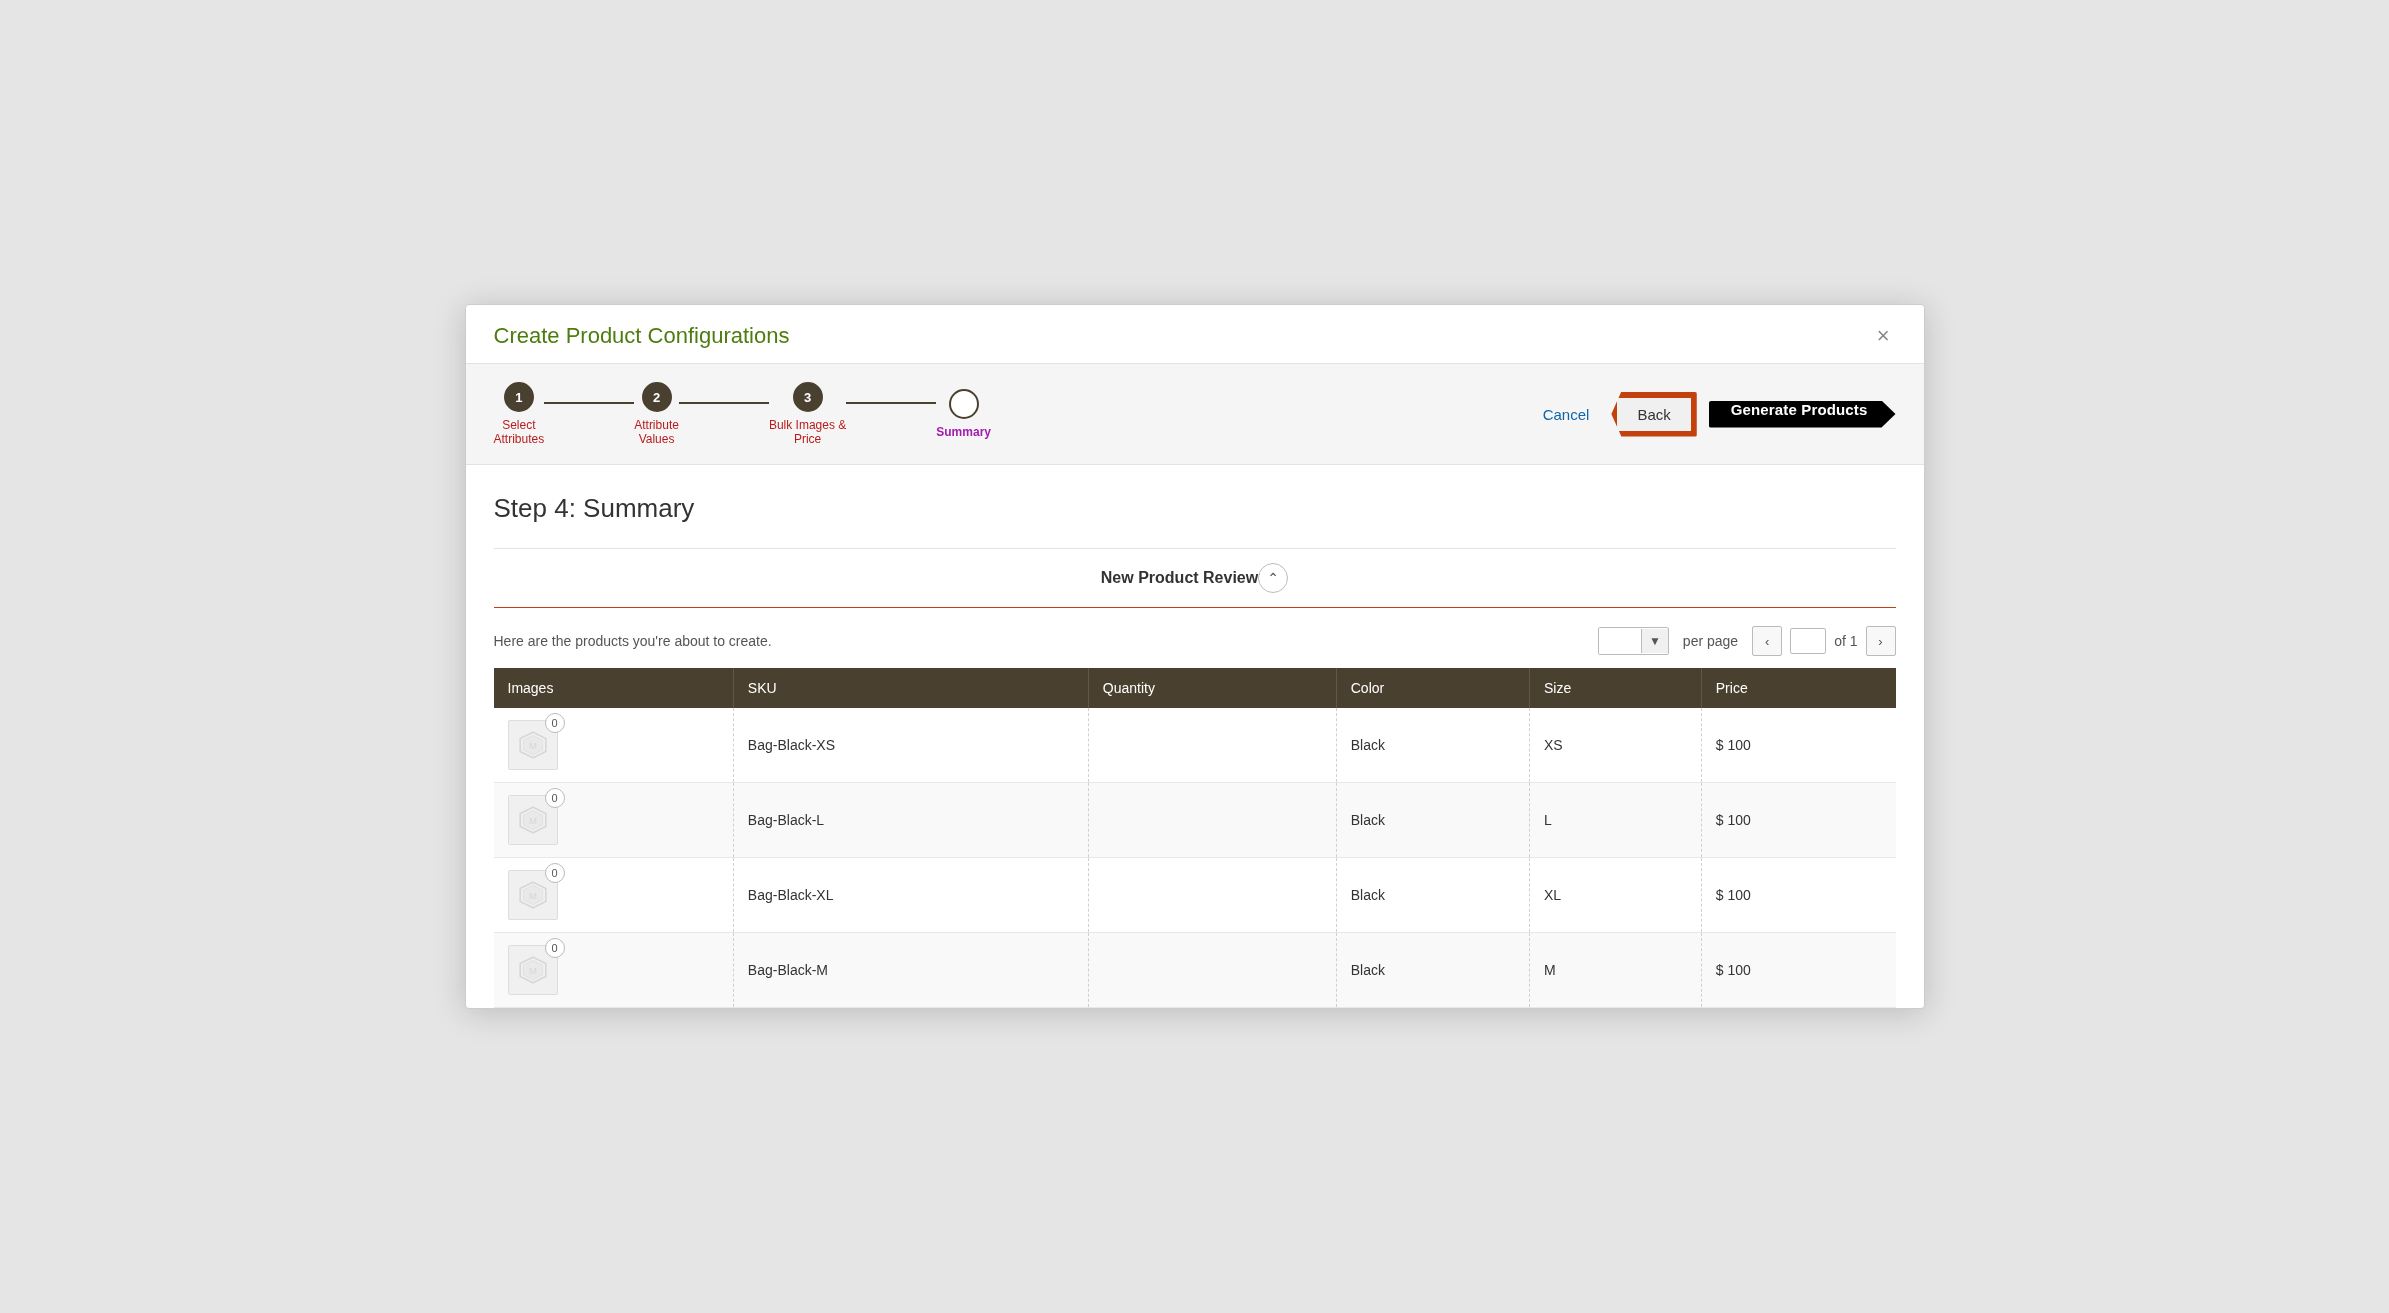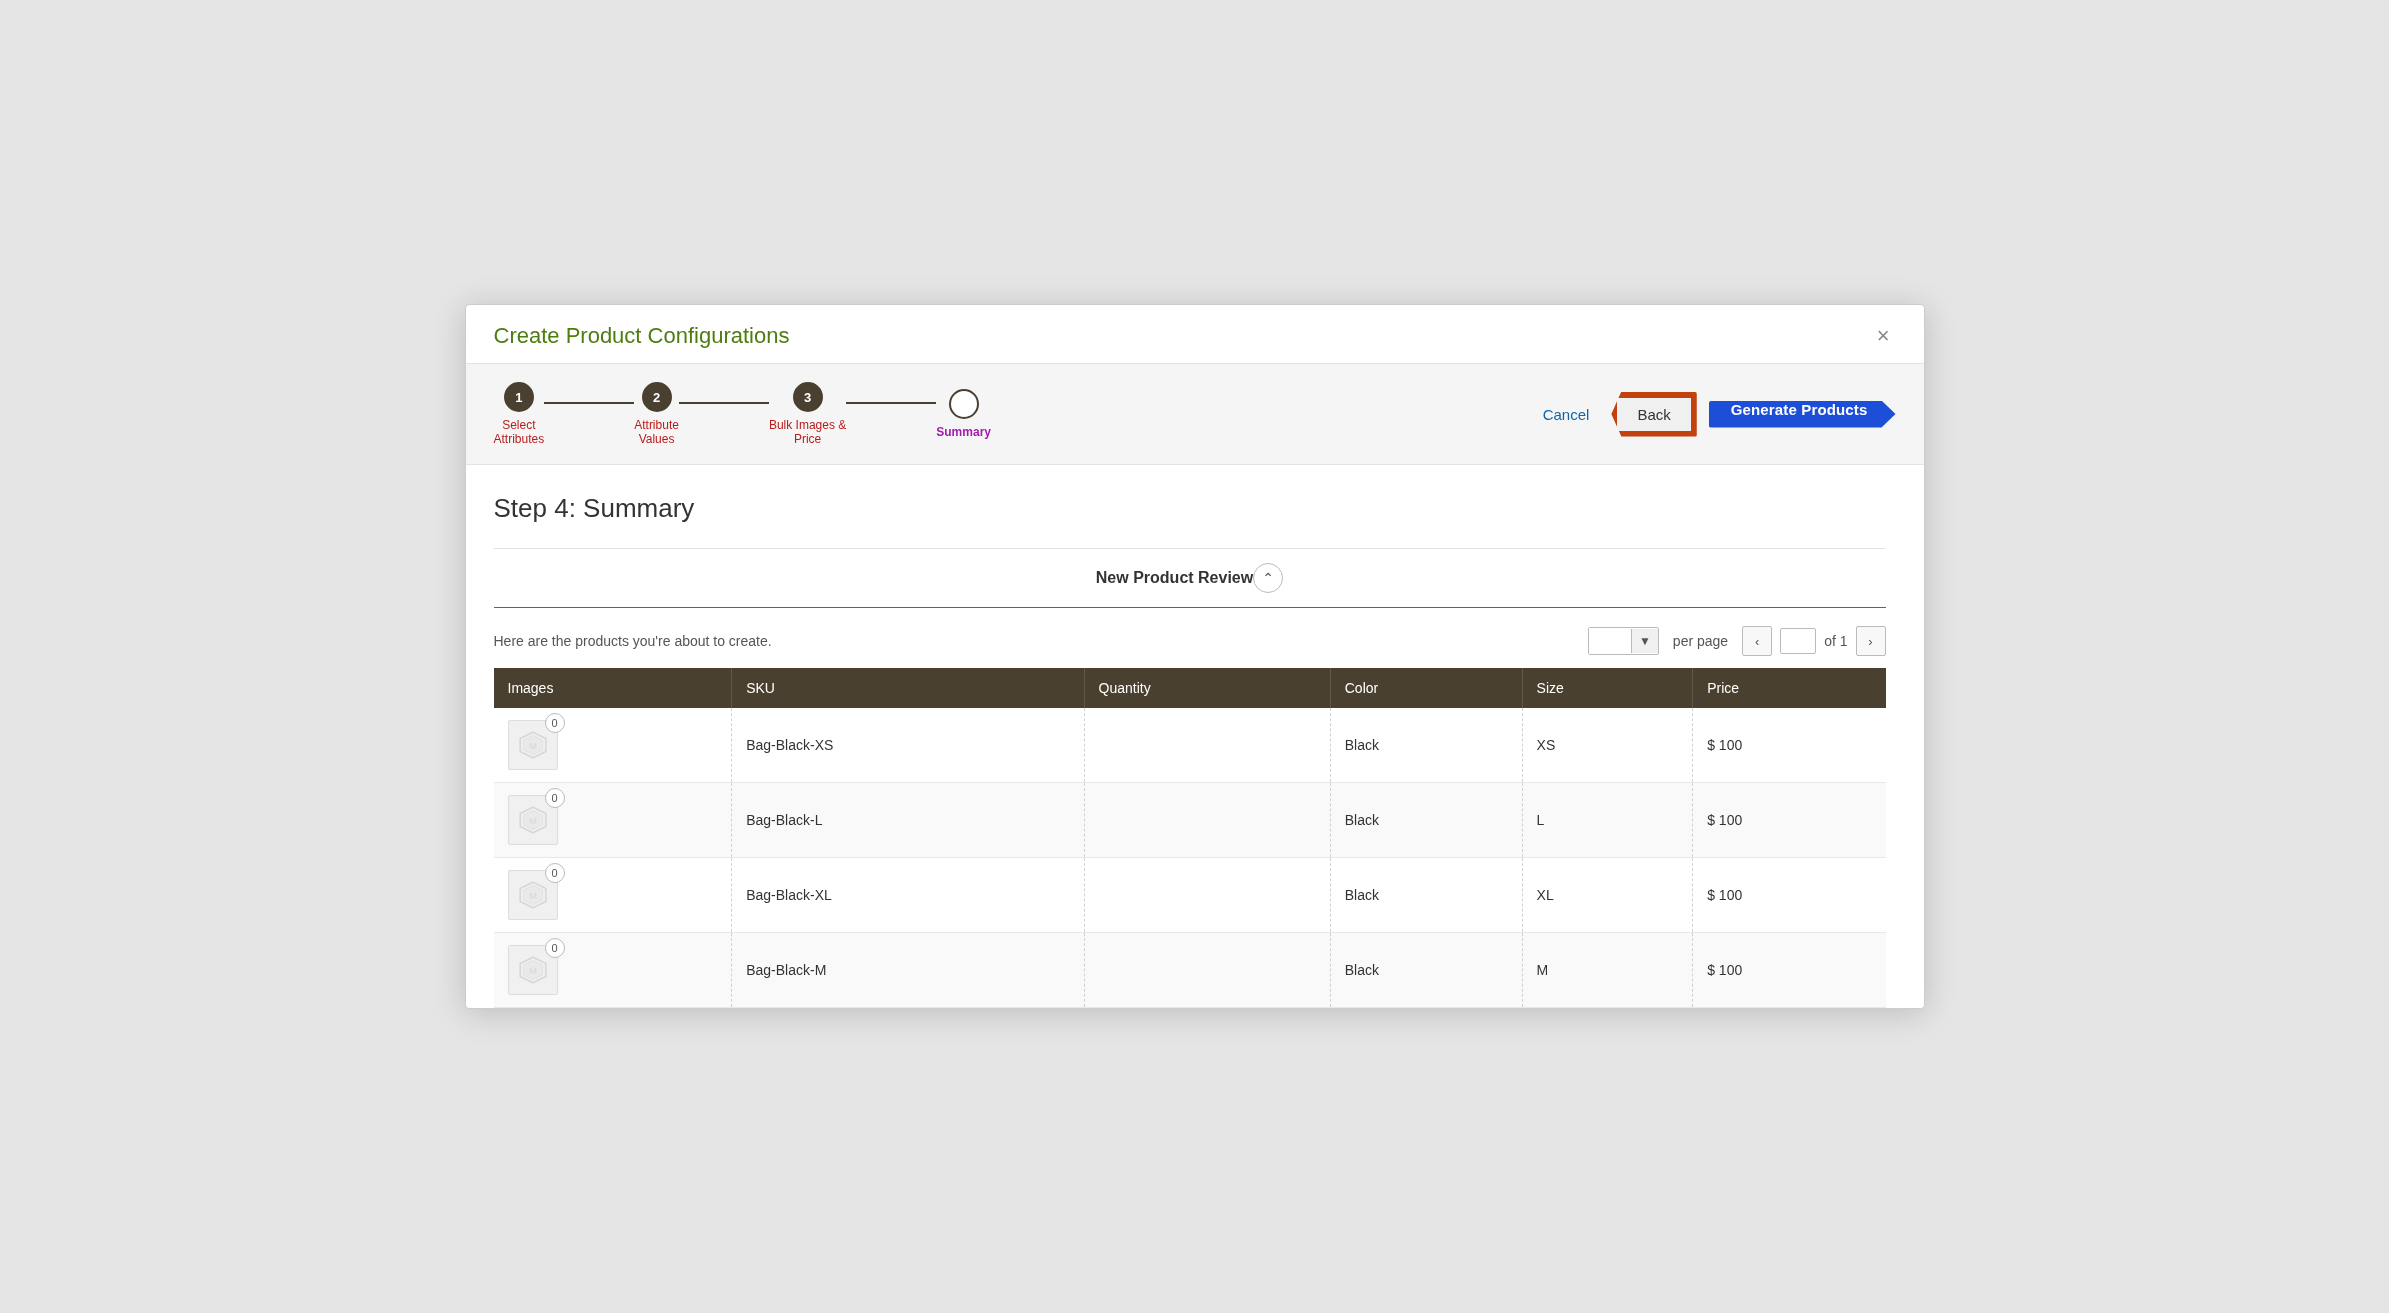--- a/index.html
+++ b/index.html
@@ -126,34 +126,34 @@
       border: 6px solid #c2410c;
       color: #333;
       font-size: 15px;
       cursor: pointer;
       padding: 8px 20px;
       border-radius: 2px;
       clip-path: polygon(10px 0%, 100% 0%, 100% 100%, 10px 100%, 0% 50%);
     }
 
     .btn-generate {
-      background: #1d4ed8;
+      background: #000000;
       border: none;
       color: #fff;
       font-size: 15px;
       font-weight: 600;
       cursor: pointer;
       padding: 0 28px 10px 22px;
       border-radius: 2px;
       clip-path: polygon(0% 0%, calc(100% - 14px) 0%, 100% 50%, calc(100% - 14px) 100%, 0% 100%);
       letter-spacing: 0.01em;
     }
 
     .modal-body {
-      padding: 28px 38px 0 28px;
+      padding: 28px 28px 0 28px;
     }
 
     .page-title {
       font-size: 26px;
       font-weight: 300;
       color: #333;
       margin-bottom: 24px;
     }
 
     .section-header {

